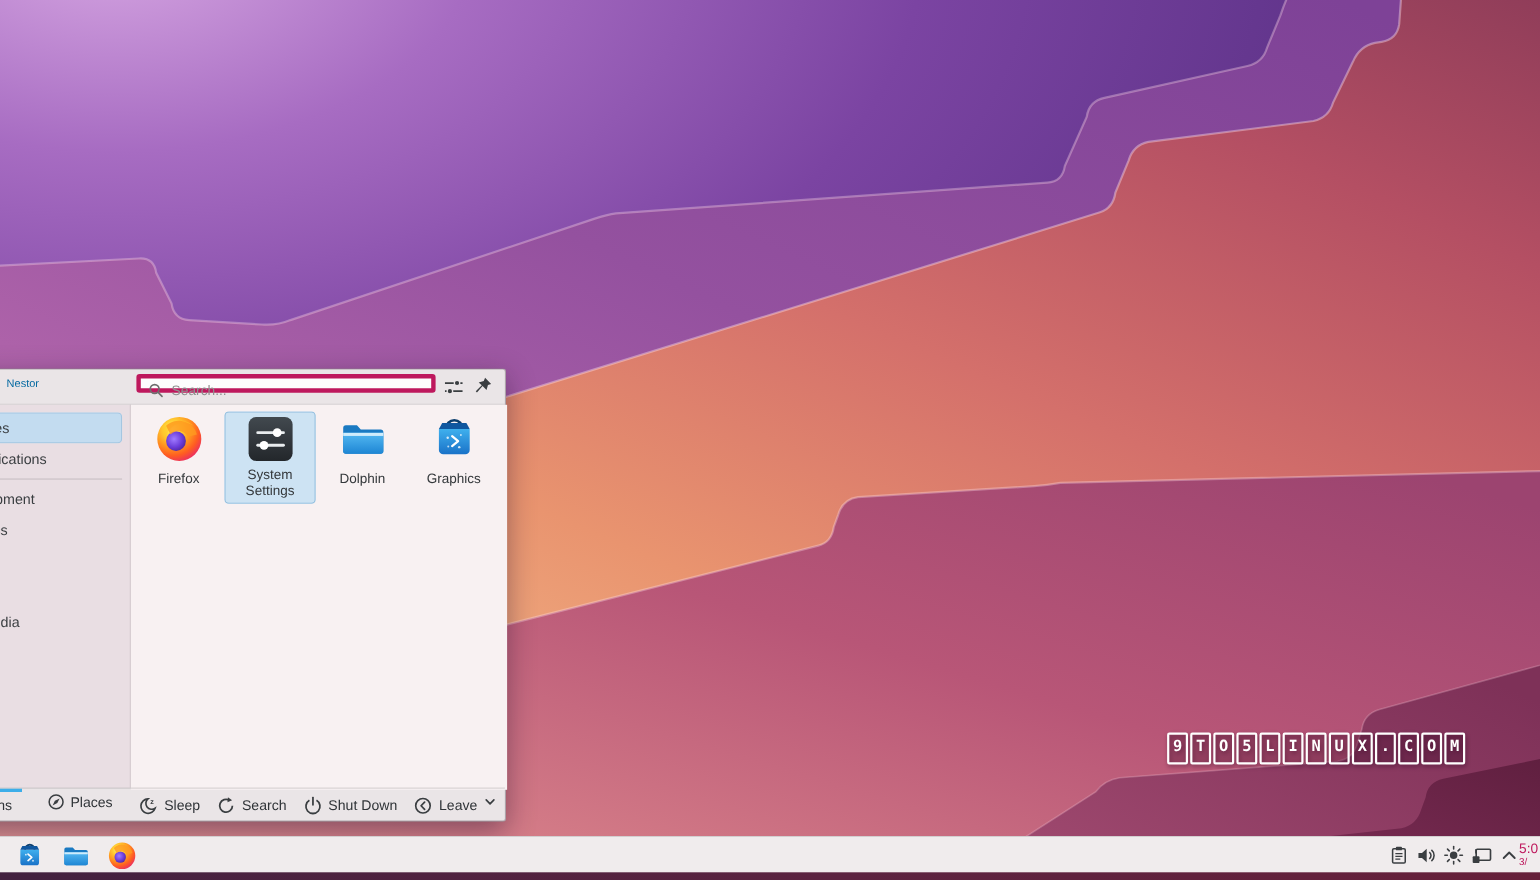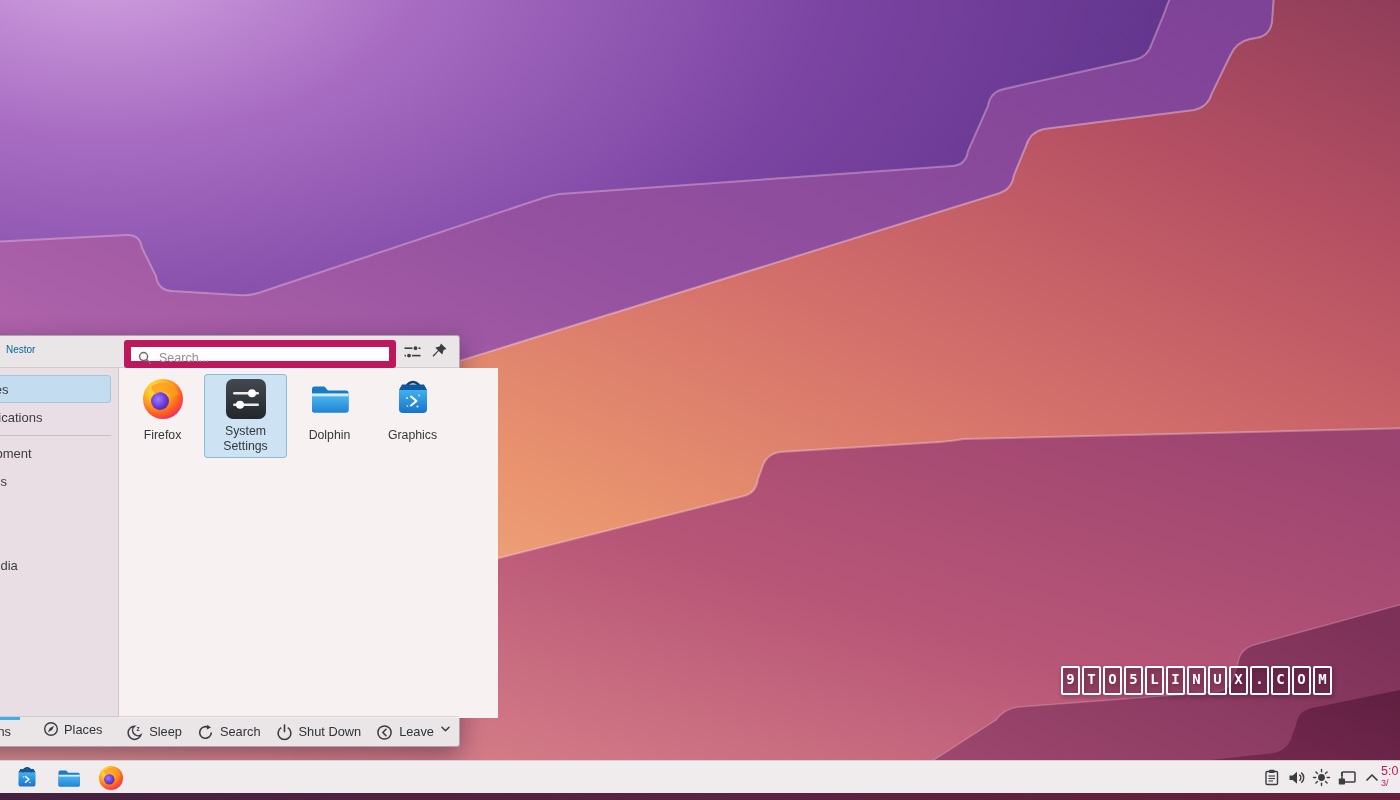--- a/index.html
+++ b/index.html
@@ -26,22 +26,22 @@
   .launcher{
     position:absolute;left:-105px;top:335px;width:565px;height:412px;z-index:5;
     background:#eae5e7;border:1px solid rgba(60,40,55,.35);border-radius:3px;
     box-shadow:0 8px 26px rgba(35,15,45,.45);box-sizing:border-box;
     color:#33383c;
   }
   .launcher *{box-sizing:border-box;}
   .l-header{position:absolute;left:0;top:0;width:100%;height:32px;border-bottom:1px solid rgba(0,0,0,.10);}
   .l-user{position:absolute;left:110px;top:8px;font-size:10px;color:#0369a1;}
   .l-search{
-    position:absolute;left:228px;top:4px;width:272px;height:28px;
-    background:#fdfdfd;border:7px solid #be185d;border-radius:3px;
+    position:absolute;left:228px;top:4px;width:272px;height:17px;
+    background:#fdfdfd;border:4px solid #be185d;border-radius:3px;
   }
   .l-search input{
     position:absolute;left:26px;top:0;width:240px;height:21px;border:none;outline:none;
     background:transparent;font-size:12.5px;color:#333;font-family:"Liberation Sans",sans-serif;
   }
   .l-search input::placeholder{color:#8f8f8f;}
   .l-search .mag{position:absolute;left:7px;top:4px;}
   .hdr-ic{position:absolute;top:8px;cursor:pointer;}
   .hdr-ic.cfg{left:508px;}
   .hdr-ic.pin{left:534px;top:6px;}
@@ -52,21 +52,21 @@
   }
   .sb-row{
     width:207px;height:28px;margin-left:8px;border-radius:4px;
     display:flex;align-items:center;padding-left:51px;font-size:13px;color:#3a3e41;
     white-space:nowrap;cursor:pointer;
   }
   .sb-row.selected{background:#c3dcf0;box-shadow:inset 0 0 0 1px #a4c6e1;}
   .sb-sep{height:1px;background:rgba(0,0,0,.14);margin:4px 8px 3px 8px;width:207px;}
   
   .l-grid{
-    position:absolute;left:223px;top:32px;width:379px;height:350px;
+    position:absolute;left:223px;top:32px;width:342px;height:350px;
     background:#f8f1f2;
   }
   .tile{
     position:absolute;width:83px;height:84px;top:6px;border-radius:4px;cursor:pointer;
     text-align:center;
   }
   .tile .t-icon{margin:3px auto 0 auto;width:44px;height:44px;}
   .tile .t-label{font-size:12.3px;color:#34383b;margin-top:7px;line-height:14.5px;}
   .tile.selected{background:#cde3f3;box-shadow:inset 0 0 0 1px #8fbcdd;}
   .tile.selected .t-label{margin-top:3px;}

